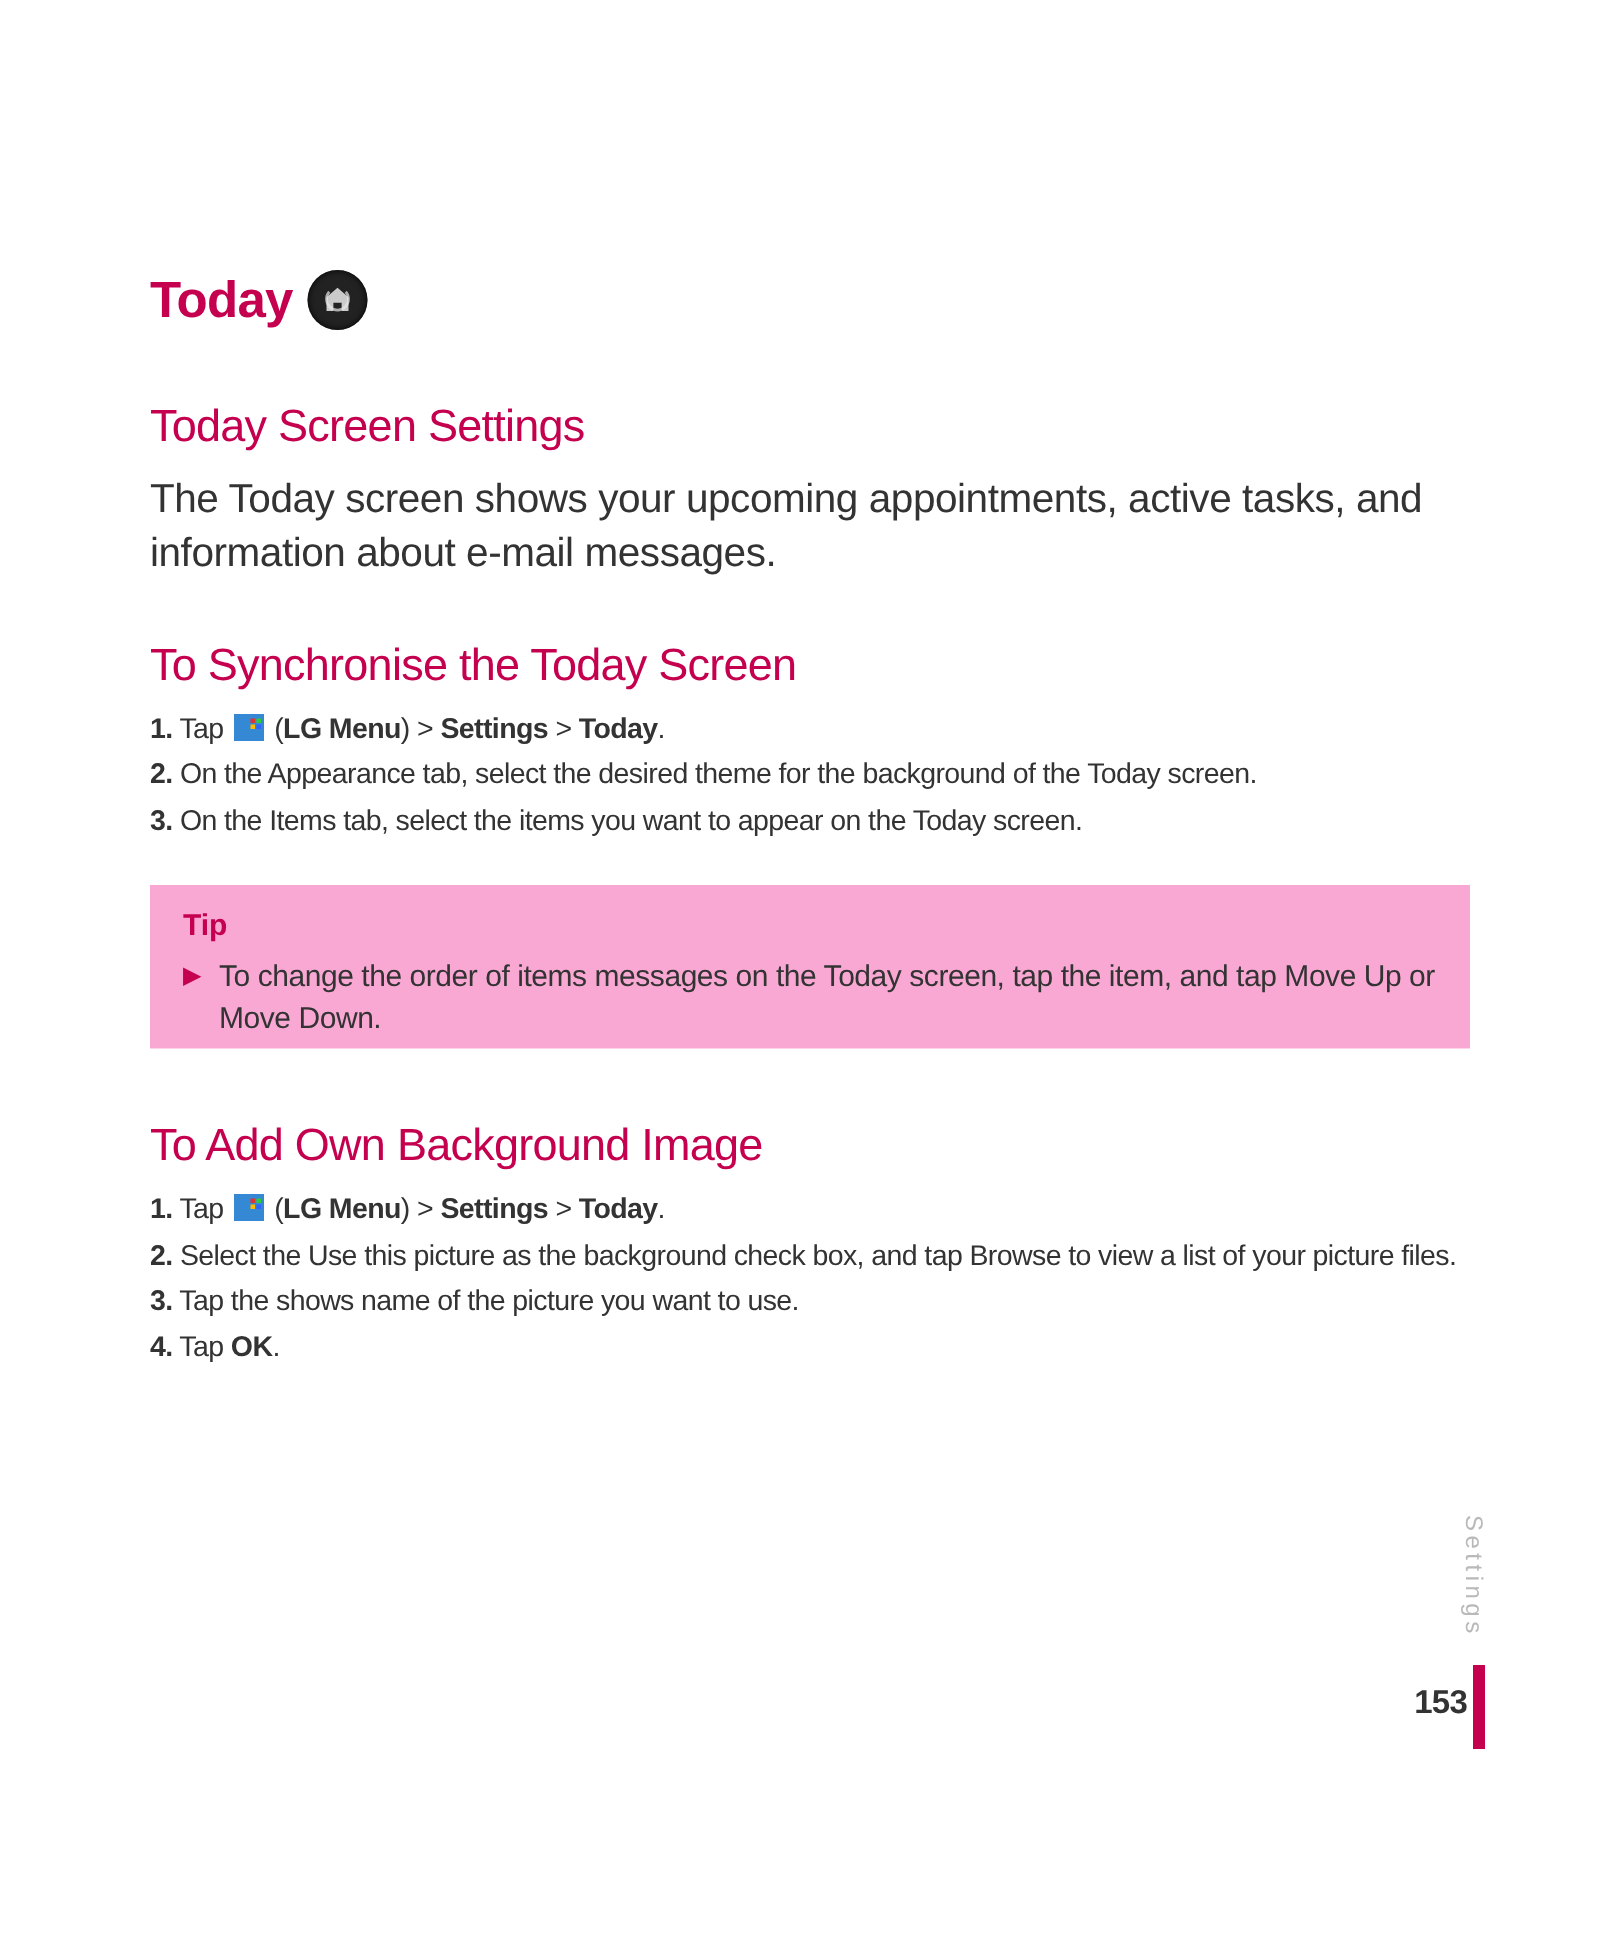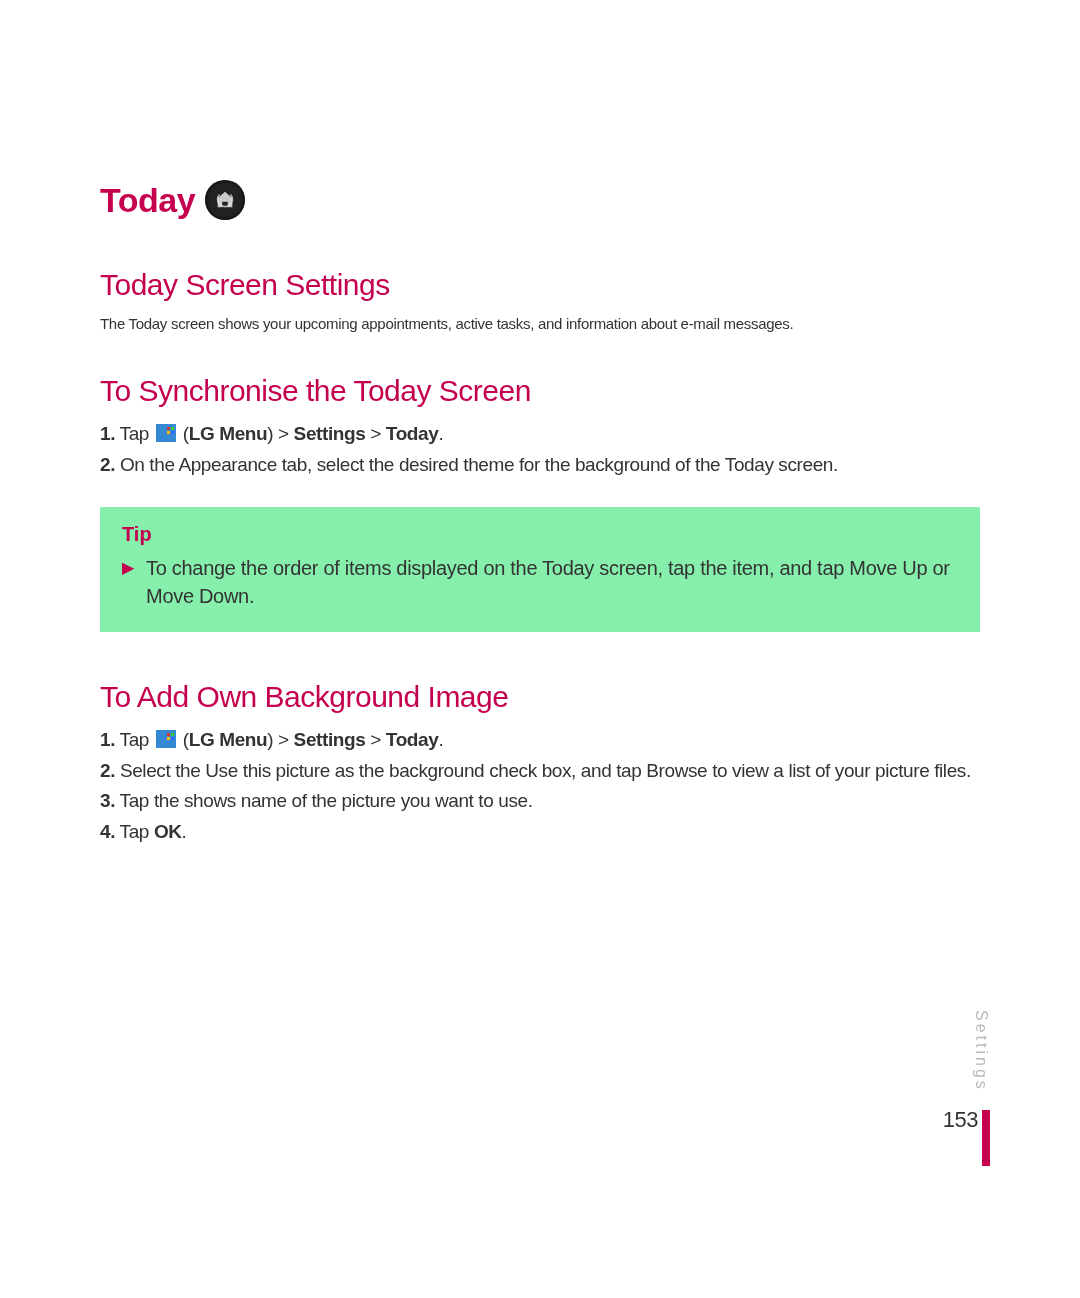--- a/index.html
+++ b/index.html
@@ -46,21 +46,21 @@
     height: 22px;
   }
   .section-heading {
     font-size: 30px;
     font-weight: 400;
     color: #c4004f;
     letter-spacing: -0.5px;
     margin-bottom: 12px;
   }
   .body-text {
-    font-size: 15px;
+    font-size: 27px;
     line-height: 1.35;
     color: #333;
     letter-spacing: -0.3px;
   }
   .intro-block {
     margin-bottom: 40px;
   }
   .sync-block {
     margin-bottom: 28px;
   }
@@ -100,22 +100,22 @@
     top: 3px;
     width: 7px;
     height: 7px;
     background:
       linear-gradient(#d33 0 0) 0 0/3px 3px no-repeat,
       linear-gradient(#3c3 0 0) 4px 0/3px 3px no-repeat,
       linear-gradient(#fb0 0 0) 0 4px/3px 3px no-repeat,
       linear-gradient(#36f 0 0) 4px 4px/3px 3px no-repeat;
   }
   .tip-box {
-    background: #86efac;
-    padding: 16px 22px 22px 22px;
+    background: #f9a8d4;
+    padding: 16px 22px 6px 22px;
     margin-top: 14px;
     margin-bottom: 48px;
   }
   .tip-title {
     font-size: 20px;
     font-weight: 700;
     color: #c4004f;
     margin-bottom: 8px;
   }
   .tip-row {
@@ -150,23 +150,23 @@
     position: absolute;
     right: 90px;
     top: 1110px;
     width: 8px;
     height: 56px;
     background: #c4004f;
   }
   .page-number {
     position: absolute;
     right: 102px;
-    bottom: 165px;
+    bottom: 150px;
     font-size: 22px;
-    font-weight: 400;
+    font-weight: 700;
     color: #333;
     letter-spacing: -0.5px;
   }
 </style>
 </head>
 <body>
 
 <div class="page">
 
   <div class="page-title-row">
@@ -186,28 +186,31 @@
 
   <div class="sync-block">
     <div class="section-heading">To Synchronise the Today Screen</div>
     <ul class="num-list">
       <li>
         <span class="num">1.</span> <span>Tap </span><span class="lg-icon"></span> (<span class="bold">LG Menu</span><span>) &gt; </span><span class="bold">Settings</span><span> &gt; </span><span class="bold">Today</span><span>.</span>
       </li>
       <li>
         <span class="num">2.</span><span> On the Appearance tab, select the desired theme for the background of the Today screen.</span>
       </li>
+      <li>
+        <span class="num">3.</span><span> On the Items tab, select the items you want to appear on the Today screen.</span>
+      </li>
     </ul>
   </div>
 
   <div class="tip-box">
     <div class="tip-title">Tip</div>
     <div class="tip-row">
       <div class="tip-bullet">▶</div>
-      <div>To change the order of items displayed on the Today screen, tap the item, and tap Move Up or Move Down.</div>
+      <div>To change the order of items messages on the Today screen, tap the item, and tap Move Up or Move Down.</div>
     </div>
   </div>
 
   <div class="add-bg-block">
     <div class="section-heading">To Add Own Background Image</div>
     <ul class="num-list">
       <li>
         <span class="num">1.</span> <span>Tap </span><span class="lg-icon"></span> (<span class="bold">LG Menu</span><span>) &gt; </span><span class="bold">Settings</span><span> &gt; </span><span class="bold">Today</span><span>.</span>
       </li>
       <li>

